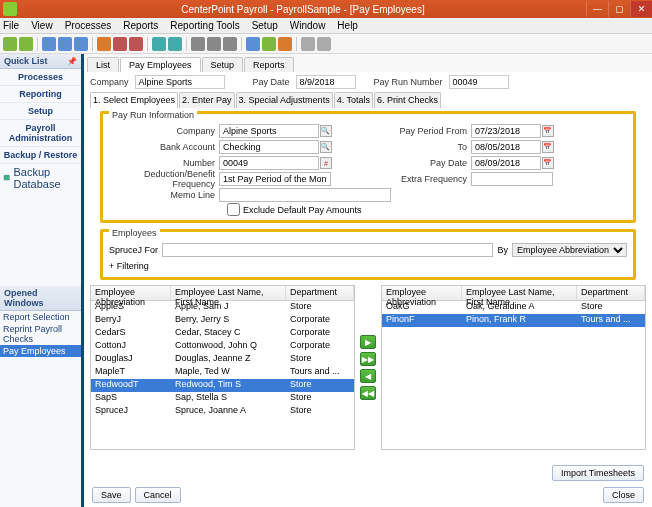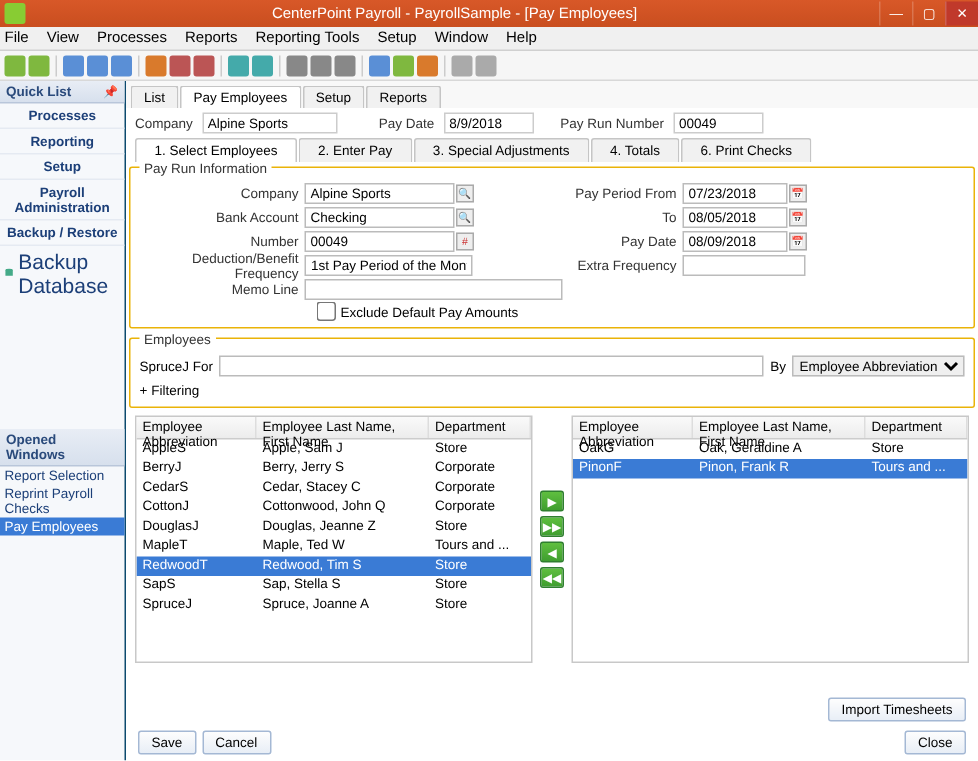--- a/index.html
+++ b/index.html
@@ -9,40 +9,40 @@
   .titlebar .title { flex: 1; text-align: center; font-weight: 500; }
   .titlebar .win-btns { display: flex; }
   .titlebar .win-btn { width: 22px; height: 16px; display: flex; align-items: center; justify-content: center; font-size: 9px; border-left: 1px solid rgba(255,255,255,0.2); }
   .titlebar .win-btn.close { background: #c0392b; }
   .menubar { height: 16px; background: #f0f0f0; border-bottom: 1px solid #d0d0d0; display: flex; align-items: center; padding: 0 3px; font-size: 10px; }
   .menubar span { margin-right: 12px; cursor: default; }
   .toolbar { height: 20px; background: #f6f6f6; border-bottom: 1px solid #d8d8d8; display: flex; align-items: center; padding: 0 3px; gap: 2px; }
   .toolbar .tb-icon { width: 14px; height: 14px; border-radius: 2px; }
   .toolbar .sep { width: 1px; height: 14px; background: #ccc; margin: 0 2px; }
   .main { display: flex; height: calc(507px - 18px - 16px - 20px); }
-  .sidebar { width: 84px; background: #f6f8fb; border-right: 1px solid #0c4a6e; display: flex; flex-direction: column; }
+  .sidebar { width: 84px; background: #f6f8fb; border-right: 3px solid #0c4a6e; display: flex; flex-direction: column; }
   .panel-title { background: linear-gradient(#e8edf5,#d7e0ed); border-bottom: 1px solid #b9c6da; color: #2a4a7b; font-weight: bold; font-size: 9px; padding: 2px 4px; display: flex; justify-content: space-between; align-items: center; }
   .panel-title .pin { font-size: 8px; color: #557; }
   .ql-item { text-align: center; padding: 3px 2px; font-size: 9px; color: #1c3f78; cursor: default; border-bottom: 1px solid #e5eaf2; font-weight: bold; }
-  .bk-item { display: flex; align-items: center; gap: 3px; padding: 2px 3px; font-size: 14px; color: #1c3f78; }
+  .bk-item { display: flex; align-items: center; gap: 3px; padding: 2px 3px; font-size: 11px; color: #1c3f78; }
   .bk-item svg { width: 10px; height: 10px; }
   .opened { margin-top: auto; }
   .ow-item { font-size: 9px; padding: 1px 3px; color: #1c3f78; }
   .ow-item.sel { background: #3a7bd5; color: #fff; }
   .content { flex: 1; background: #fff; display: flex; flex-direction: column; position: relative; }
   .tabs-row { display: flex; align-items: flex-end; height: 18px; padding: 2px 3px 0 3px; background: #f8f8f8; }
   .tab { font-size: 9px; padding: 2px 8px; border: 1px solid #c5c5c5; background: #f1f1f1; margin-right: 1px; border-bottom: none; border-radius: 2px 2px 0 0; }
   .tab.active { background: #fff; }
   .info-row { display: flex; align-items: center; gap: 4px; padding: 3px 6px; font-size: 9px; }
   .info-row label { color: #333; margin-right: 2px; }
   .info-row .txt { border: 1px solid #ccc; background: #fff; padding: 1px 3px; height: 14px; font-size: 9px; }
   .wiz-tabs { display: flex; padding: 0 6px; font-size: 9px; height: 16px; }
-  .wiz-tab { padding: 2px 12px; border: 1px solid #c5c5c5; background: #f1f1f1; margin-right: 1px; border-bottom: none; border-radius: 2px 2px 0 0; white-space: nowrap; text-align: center; }
+  .wiz-tab { padding: 2px 2px; border: 1px solid #c5c5c5; background: #f1f1f1; margin-right: 1px; border-bottom: none; border-radius: 2px 2px 0 0; white-space: nowrap; text-align: center; }
   .wiz-tab.active { background: #fff; }
-  .fieldset { border: 1px solid #eab308; margin: 3px 2px; padding: 4px 6px; border-radius: 2px; }
+  .fieldset { border: 3px solid #eab308; margin: 3px 16px; padding: 4px 6px; border-radius: 2px; }
   .fieldset-label { font-size: 9px; color: #333; position: relative; top: -9px; background: #fff; padding: 0 3px; display: inline-block; }
   .form-row { display: flex; align-items: center; height: 16px; font-size: 9px; }
   .form-row .lbl { width: 110px; text-align: right; padding-right: 4px; color: #333; }
   .form-row .inp { border: 1px solid #bbb; background: #fff; height: 14px; font-size: 9px; padding: 0 3px; }
   .form-row .small-btn { width: 12px; height: 12px; border: 1px solid #aaa; background: #eee; font-size: 7px; display: flex; align-items: center; justify-content: center; margin-left: 1px; }
   .form-two { display: flex; }
   .form-col { flex: 1; }
   .chk-row { display: flex; align-items: center; font-size: 9px; margin-left: 118px; gap: 3px; }
   .search-row { display: flex; align-items: center; gap: 4px; padding: 2px 0; font-size: 9px; }
   .search-row .inp { flex: 1; border: 1px solid #bbb; height: 14px; }

